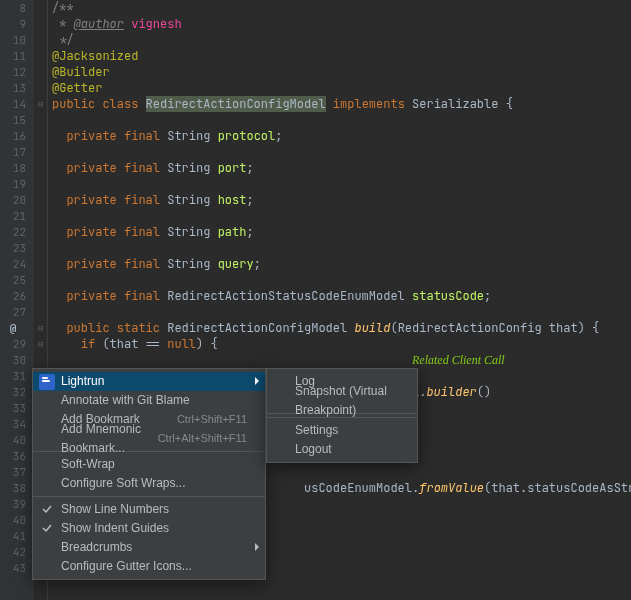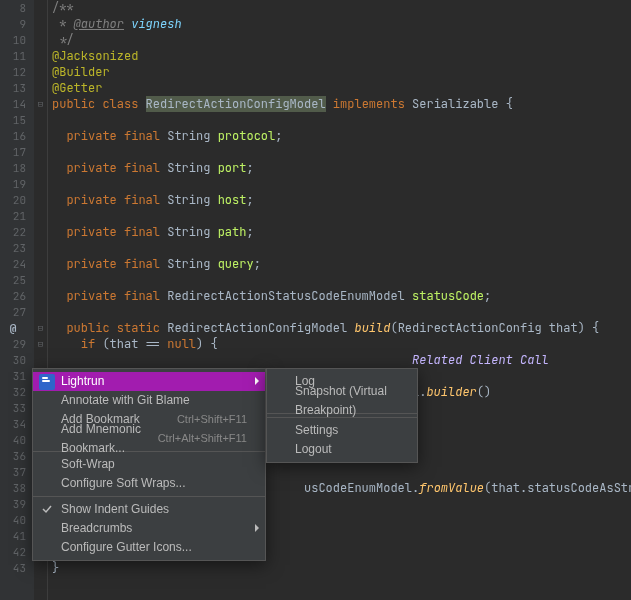--- a/index.html
+++ b/index.html
@@ -46,28 +46,28 @@
   .folds .f { height:16px; cursor:pointer; }
   .code {
     flex:1;
     padding-left:4px;
     line-height:16px;
     white-space:pre;
   }
   .code .row { height:16px; }
   .c-cmt { color:#808080; }
   .c-tag { color:#808080; text-decoration:underline; font-style:italic; }
-  .c-tagv { color:#7dd3fc; font-style:italic; }
+  .c-tagv { color:#ec4899; }
   .c-ann { color:#bbb529; }
   .c-kw  { color:#cc7832; }
   .c-cls { color:#a9b7c6; }
   .c-fld { color:#bef264; }
   .c-mtd { color:#ffc66d; font-style:italic; }
   .c-hl  { background:#515b4a; }
-  .c-lc  { color:#c4b5fd; font-style:italic; }
+  .c-lc  { color:#84cc16; font-style:italic;font-family:Liberation Serif, serif; }
 
   
   .ctx {
     position:absolute;
     background:#3c3f41;
     border:1px solid #555555;
     box-shadow:0 4px 16px rgba(0,0,0,0.5);
     font-family:"Segoe UI","Arial",sans-serif;
     font-size:12px;
     color:#bbbbbb;
@@ -77,21 +77,21 @@
   .ctx-item {
     height:19px;
     line-height:19px;
     padding:0 18px 0 28px;
     position:relative;
     display:flex;
     justify-content:space-between;
     align-items:center;
     cursor:pointer;
   }
-  .ctx-item.hover { background:#a21caf; color:#ffffff; }
+  .ctx-item.hover { background:#0c4a6e; color:#ffffff; }
   .ctx-item .short { color:#888888; font-size:11px; }
   .ctx-sep { height:1px; background:#555555; margin:3px 0; }
   .ctx-check {
     position:absolute;
     left:8px;
     top:3px;
     width:12px;
     height:12px;
     color:#bbbbbb;
   }
@@ -236,20 +236,26 @@
     <span>Soft-Wrap</span>
   </div>
   <div class="ctx-item">
     <span>Configure Soft Wraps...</span>
   </div>
   <div class="ctx-sep"></div>
   <div class="ctx-item">
     <svg class="ctx-check" viewBox="0 0 12 12">
         <path d="M2 6 L5 9 L10 3" stroke="currentColor" stroke-width="1.5" fill="none"></path>
       </svg>
+    <span>Show Line Numbers</span>
+  </div>
+  <div class="ctx-item">
+    <svg class="ctx-check" viewBox="0 0 12 12">
+        <path d="M2 6 L5 9 L10 3" stroke="currentColor" stroke-width="1.5" fill="none"></path>
+      </svg>
     <span>Show Indent Guides</span>
   </div>
   <div class="ctx-item">
     <span>Breadcrumbs</span>
     <span class="ctx-arrow"></span>
   </div>
   <div class="ctx-item">
     <span>Configure Gutter Icons...</span>
   </div>
 </div>

